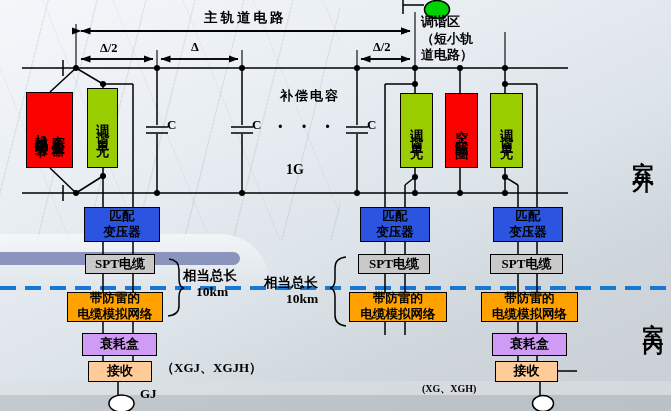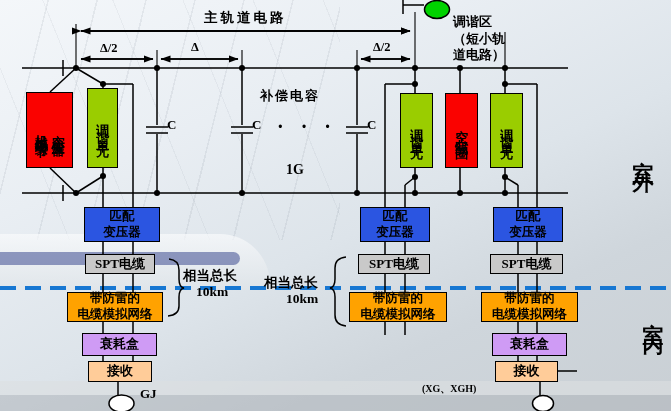--- a/index.html
+++ b/index.html
@@ -267,37 +267,38 @@
 电缆模拟网络</span>
   </div>
   <div class="box purple" style="left:492px;top:333px;width:75px;height:23px;">
     <span class="htext" style="font-size:13px">衰耗盒</span>
   </div>
   <div class="box peach" style="left:495px;top:361px;width:63px;height:21px;">
     <span class="htext" style="font-size:13px">接收</span>
   </div>
 
   <div class="lbl" style="left:204px;top:10px;font-size:13.5px;letter-spacing:3px;text-align:center;">主轨道电路</div>
-  <div class="lbl" style="left:421px;top:14px;font-size:13px;line-height:16.5px;margin-left:32px;">调谐区
+  <div class="lbl" style="left:421px;top:14px;font-size:13px;line-height:16.5px;">调谐区
 （短小轨
 道电路）</div>
   <div class="lbl" style="left:100px;top:41px;font-size:12.5px;">Δ/2</div>
   <div class="lbl" style="left:191px;top:40px;font-size:12.5px;">Δ</div>
   <div class="lbl" style="left:373px;top:40px;font-size:12.5px;">Δ/2</div>
-  <div class="lbl" style="left:260px;top:88px;font-size:13px;letter-spacing:2px;">补偿电容</div>
+  <div class="lbl" style="left:280px;top:88px;font-size:13px;letter-spacing:2px;">补偿电容</div>
   <div class="lbl" style="left:167px;top:117px;font-size:13px;">C</div>
   <div class="lbl" style="left:252px;top:117px;font-size:13px;">C</div>
   <div class="lbl" style="left:367px;top:117px;font-size:13px;">C</div>
   <div class="lbl" style="left:277px;top:114px;font-size:20px;letter-spacing:6px;">·  ·  ·</div>
   <div class="lbl" style="left:286px;top:161px;font-size:14px;">1G</div>
 
   <div class="lbl" style="left:183px;top:268px;font-size:13.5px;">相当总长</div>
   <div class="lbl" style="left:196px;top:284px;font-size:13.5px;">10km</div>
   <div class="lbl" style="left:264px;top:275px;font-size:13.5px;">相当总长</div>
   <div class="lbl" style="left:286px;top:291px;font-size:13.5px;">10km</div>
 
+  <div class="lbl" style="left:161px;top:360px;font-size:13px;">（XGJ、XGJH）</div>
   <div class="lbl" style="left:140px;top:386px;font-size:13px;">GJ</div>
   <div class="lbl" style="left:422px;top:383px;font-size:10px;">(XG、XGH)</div>
 
   <div class="lbl vlabel" style="left:632px;top:144px;">室外</div>
   <div class="lbl vlabel" style="left:642px;top:306px;">室内</div>
 
 </div>
 
 </body></html>

